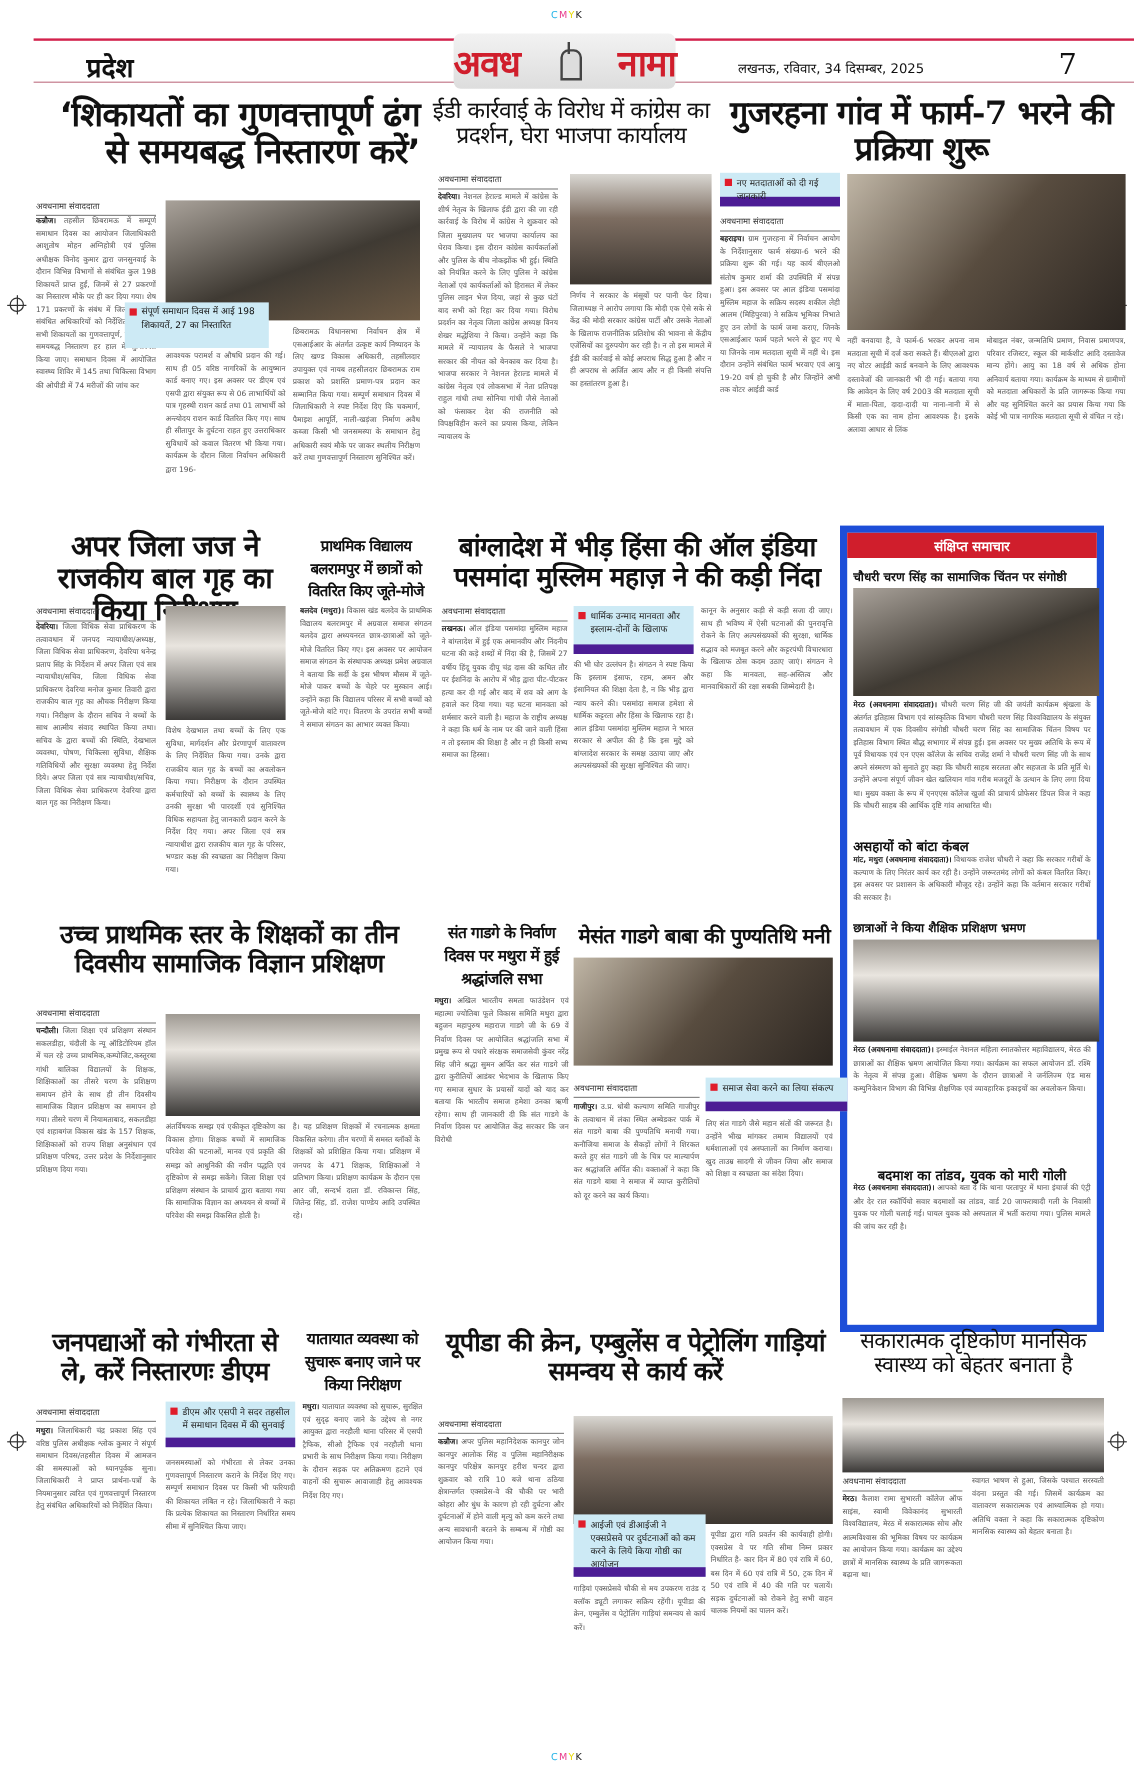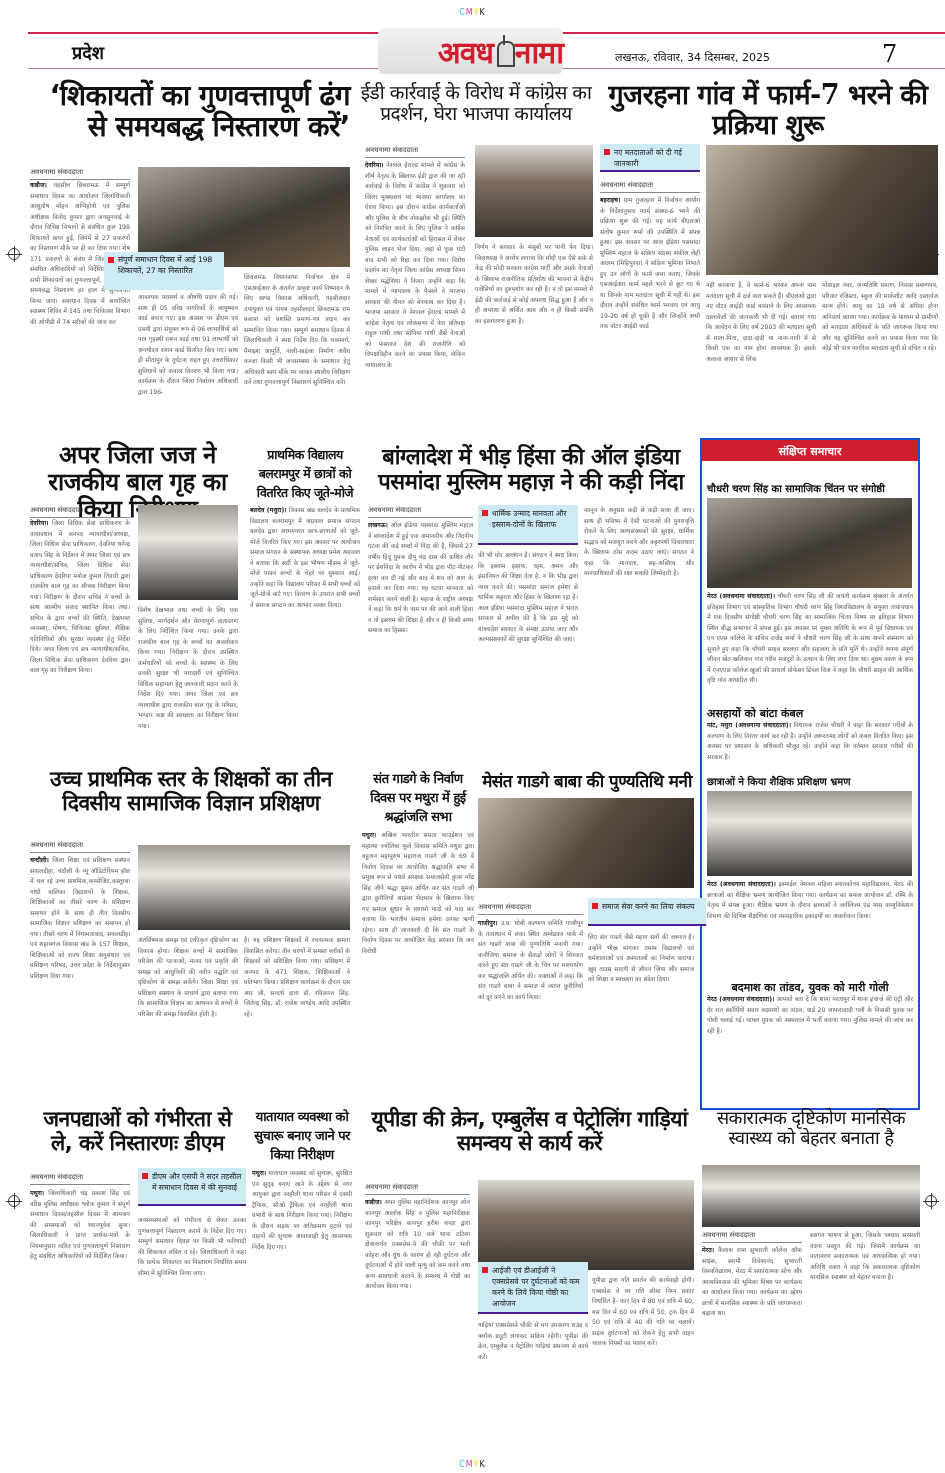--- a/index.html
+++ b/index.html
@@ -2,45 +2,45 @@
 <html><head>
 <meta charset="utf-8">
 <style>
 *{box-sizing:border-box;margin:0;padding:0}
 body{width:945px;height:1473px;background:#fff;font-family:"DejaVu Sans",sans-serif;color:#222;position:relative;overflow:hidden}
 .abs{position:absolute}
 .cmyk{top:8px;left:0;width:945px;text-align:center;font-size:8px;letter-spacing:1px}
 .cmyk .c{color:#27b4e8}.cmyk .m{color:#e83c8c}.cmyk .y{color:#e8d800}.cmyk .k{color:#222}
 .rule-top{top:32px;left:28px;width:920px;height:2px;background:#d3224c}
 .rule-bot{top:68px;left:28px;width:920px;height:1px;background:#c47a8c}
-.section{top:40px;left:72px;font-family:"DejaVu Sans",sans-serif;font-weight:bold;font-size:18px;color:#111}
-.mast{top:28px;left:378px;width:185px;height:46px;background:linear-gradient(#f2f2f2,#ddd);border-radius:6px;display:flex;align-items:center;justify-content:flex-end}
+.section{top:40px;left:72px;font-family:"DejaVu Sans",sans-serif;font-weight:bold;font-size:22px;color:#111}
+.mast{top:28px;left:378px;width:185px;height:46px;background:linear-gradient(#f2f2f2,#ddd);border-radius:6px;display:flex;align-items:center;justify-content:space-between}
 .mast span{font-family:"DejaVu Serif",serif;font-weight:bold;font-size:30px;color:#d01e2c;letter-spacing:-1px}
 .dome{display:inline-block;width:18px;height:32px;margin:0 2px;position:relative}
 .dome:before{content:"";position:absolute;left:2px;bottom:0;width:14px;height:22px;border:2px solid #444;border-radius:7px 7px 0 0;background:#ddd}
 .dome:after{content:"";position:absolute;left:8px;top:0;width:2px;height:10px;background:#444}
 .dateline{top:49px;left:615px;font-size:11px;color:#111}
 .pageno{top:40px;left:882px;font-size:24px;color:#111;font-family:"DejaVu Serif",serif}
 .reg{width:12px;height:12px;border:1px solid #333;border-radius:50%}
 .reg:before{content:"";position:absolute;left:5px;top:-3px;width:1px;height:16px;background:#333}
 .reg:after{content:"";position:absolute;top:5px;left:-3px;width:16px;height:1px;background:#333}
 .hl{font-family:"DejaVu Sans",sans-serif;font-weight:bold;color:#111;line-height:1.12;letter-spacing:-0.5px}
 .byline{font-size:7px;color:#333;border-bottom:1px solid #888;padding-bottom:3px}
 .txt{font-size:6.2px;line-height:10.5px;color:#555;text-align:justify;overflow:hidden}
 .txt b{color:#222}
 .photo{background:linear-gradient(135deg,#6d6a64,#3c3833 60%,#7e705e);overflow:hidden}
 .ph-b{background:linear-gradient(160deg,#a9a29a,#3f3a33 55%,#6d5a44)}
 .ph-c{background:linear-gradient(180deg,#d9d7d2,#7d6d61 40%,#3c3630)}
 .ph-d{background:linear-gradient(130deg,#c0b6a6,#584c3f 50%,#2d2722)}
 .ph-e{background:linear-gradient(180deg,#9f9a93,#e9e5df 35%,#3c3a38)}
-.callout{background:#cdeaf5;border-bottom:2px solid #4c1d95;font-size:7.5px;line-height:11px;color:#222;padding:3px 4px 3px 14px;position:absolute}
+.callout{background:#cdeaf5;border-bottom:8px solid #4c1d95;font-size:7.5px;line-height:11px;color:#222;padding:3px 4px 3px 14px;position:absolute}
 .callout:before{content:"";position:absolute;left:4px;top:5px;width:6px;height:6px;background:#e01c2a}
 .caption{position:absolute;background:#cdeaf5;font-size:7.5px;line-height:11px;color:#111;padding:2px 4px 2px 14px}
 .caption:before{content:"";position:absolute;left:4px;top:5px;width:6px;height:6px;background:#e01c2a}
-.boxed{border:2px solid #1d4ed8}
+.boxed{border:6px solid #1d4ed8}
 .brief-head{background:#d01e2c;color:#fff;font-weight:bold;font-size:11px;text-align:center;padding:3px 0}
 .sub-hl{font-weight:bold;font-size:10px;color:#111}
 </style>
 </head>
 <body>
 
 <div class="abs cmyk"><span class="c">C</span><span class="m">M</span><span class="y">Y</span><span class="k">K</span></div>
 <div class="abs rule-top"></div>
 <div class="abs rule-bot"></div>
 <div class="abs section">प्रदेश</div>
@@ -90,21 +90,21 @@
 
 <div class="abs hl" style="left:368px;top:445px;width:326px;font-size:22px;text-align:center">बांग्लादेश में भीड़ हिंसा की ऑल इंडिया पसमांदा मुस्लिम महाज़ ने की कड़ी निंदा</div>
 <div class="abs byline" style="left:368px;top:505px;width:105px">अवधनामा संवाददाता</div>
 <div class="callout" style="left:478px;top:505px;width:100px;height:40px">धार्मिक उन्माद मानवता और इस्लाम-दोनों के खिलाफ</div>
 <div class="abs txt" style="left:368px;top:520px;width:105px;height:235px"><b>लखनऊ।</b> <span>ऑल इंडिया पसमांदा मुस्लिम महाज ने बांग्लादेश में हुई एक अमानवीय और निंदनीय घटना की कड़े शब्दों में निंदा की है, जिसमें 27 वर्षीय हिंदू युवक दीपू चंद्र दास की कथित तौर पर ईशनिंदा के आरोप में भीड़ द्वारा पीट-पीटकर हत्या कर दी गई और बाद में शव को आग के हवाले कर दिया गया। यह घटना मानवता को शर्मसार करने वाली है। महाज के राष्ट्रीय अध्यक्ष ने कहा कि धर्म के नाम पर की जाने वाली हिंसा न तो इस्लाम की शिक्षा है और न ही किसी सभ्य समाज का हिस्सा।</span></div>
 <div class="abs txt" style="left:478px;top:550px;width:100px;height:205px">की भी घोर उल्लंघन है। संगठन ने स्पष्ट किया कि इस्लाम इंसाफ, रहम, अमन और इंसानियत की शिक्षा देता है, न कि भीड़ द्वारा न्याय करने की। पसमांदा समाज हमेशा से धार्मिक कट्टरता और हिंसा के खिलाफ रहा है। आल इंडिया पसमांदा मुस्लिम महाज ने भारत सरकार से अपील की है कि इस मुद्दे को बांग्लादेश सरकार के समक्ष उठाया जाए और अल्पसंख्यकों की सुरक्षा सुनिश्चित की जाए।</div>
 <div class="abs txt" style="left:584px;top:505px;width:110px;height:250px">कानून के अनुसार कड़ी से कड़ी सजा दी जाए। साथ ही भविष्य में ऐसी घटनाओं की पुनरावृत्ति रोकने के लिए अल्पसंख्यकों की सुरक्षा, धार्मिक सद्भाव को मजबूत करने और कट्टरपंथी विचारधारा के खिलाफ ठोस कदम उठाए जाएं। संगठन ने कहा कि मानवता, सह-अस्तित्व और मानवाधिकारों की रक्षा सबकी जिम्मेदारी है।</div>
 
 <div class="abs boxed" style="left:700px;top:438px;width:220px;height:672px">
   <div class="brief-head">संक्षिप्त समाचार</div>
-  <div style="padding:20px 5px">
+  <div style="padding:8px 5px">
     <div class="sub-hl">चौधरी चरण सिंह का सामाजिक चिंतन पर संगोष्ठी</div>
     <div class="photo ph-b" style="width:205px;height:90px;margin:3px 0"></div>
     <div class="txt" style="height:112px"><b>मेरठ (अवधनामा संवाददाता)।</b> <span>चौधरी चरण सिंह जी की जयंती कार्यक्रम श्रृंखला के अंतर्गत इतिहास विभाग एवं सांस्कृतिक विभाग चौधरी चरण सिंह विश्वविद्यालय के संयुक्त तत्वावधान में एक दिवसीय संगोष्ठी चौधरी चरण सिंह का सामाजिक चिंतन विषय पर इतिहास विभाग स्थित बौद्ध सभागार में संपन्न हुई। इस अवसर पर मुख्य अतिथि के रूप में पूर्व विधायक एवं एन एएस कॉलेज के सचिव राजेंद्र शर्मा ने चौधरी चरण सिंह जी के साथ अपने संस्मरण को सुनाते हुए कहा कि चौधरी साहब सरलता और सहजता के प्रति मूर्ति थे। उन्होंने अपना संपूर्ण जीवन खेत खलियान गांव गरीब मजदूरों के उत्थान के लिए लगा दिया था। मुख्य वक्ता के रूप में एनएएस कॉलेज खुर्जा की प्राचार्य प्रोफेसर डिंपल विज ने कहा कि चौधरी साहब की आर्थिक दृष्टि गांव आधारित थी।</span></div>
     <div class="sub-hl" style="font-size:11px;margin-top:2px">असहायों को बांटा कंबल</div>
     <div class="txt" style="height:52px"><b>मांट, मथुरा (अवधनामा संवाददाता)।</b> <span>विधायक राजेश चौधरी ने कहा कि सरकार गरीबों के कल्याण के लिए निरंतर कार्य कर रही है। उन्होंने जरूरतमंद लोगों को कंबल वितरित किए। इस अवसर पर प्रशासन के अधिकारी मौजूद रहे। उन्होंने कहा कि वर्तमान सरकार गरीबों की सरकार है।</span></div>
     <div class="sub-hl" style="margin-top:2px">छात्राओं ने किया शैक्षिक प्रशिक्षण भ्रमण</div>
     <div class="photo ph-e" style="width:205px;height:85px;margin:3px 0"></div>
     <div class="txt" style="height:98px"><b>मेरठ (अवधनामा संवाददाता)।</b> <span>इस्माईल नेशनल महिला स्नातकोत्तर महाविद्यालय, मेरठ की छात्राओं का शैक्षिक भ्रमण आयोजित किया गया। कार्यक्रम का सफल आयोजन डॉ. रश्मि के नेतृत्व में संपन्न हुआ। शैक्षिक भ्रमण के दौरान छात्राओं ने जर्नलिज्म एंड मास कम्युनिकेशन विभाग की विभिन्न शैक्षणिक एवं व्यावहारिक इकाइयों का अवलोकन किया।</span></div>
     <div class="sub-hl" style="font-size:11px;text-align:center;margin-top:2px">बदमाश का तांडव, युवक को मारी गोली</div>
     <div class="txt" style="height:112px"><b>मेरठ (अवधनामा संवाददाता)।</b> <span>आपको बता दे कि थाना परतापुर में थाना इंचार्ज की एंट्री और देर रात स्कॉर्पियो सवार बदमाशों का तांडव, वार्ड 20 जाफराबादी गली के निवासी युवक पर गोली चलाई गई। घायल युवक को अस्पताल में भर्ती कराया गया। पुलिस मामले की जांच कर रही है।</span></div>

